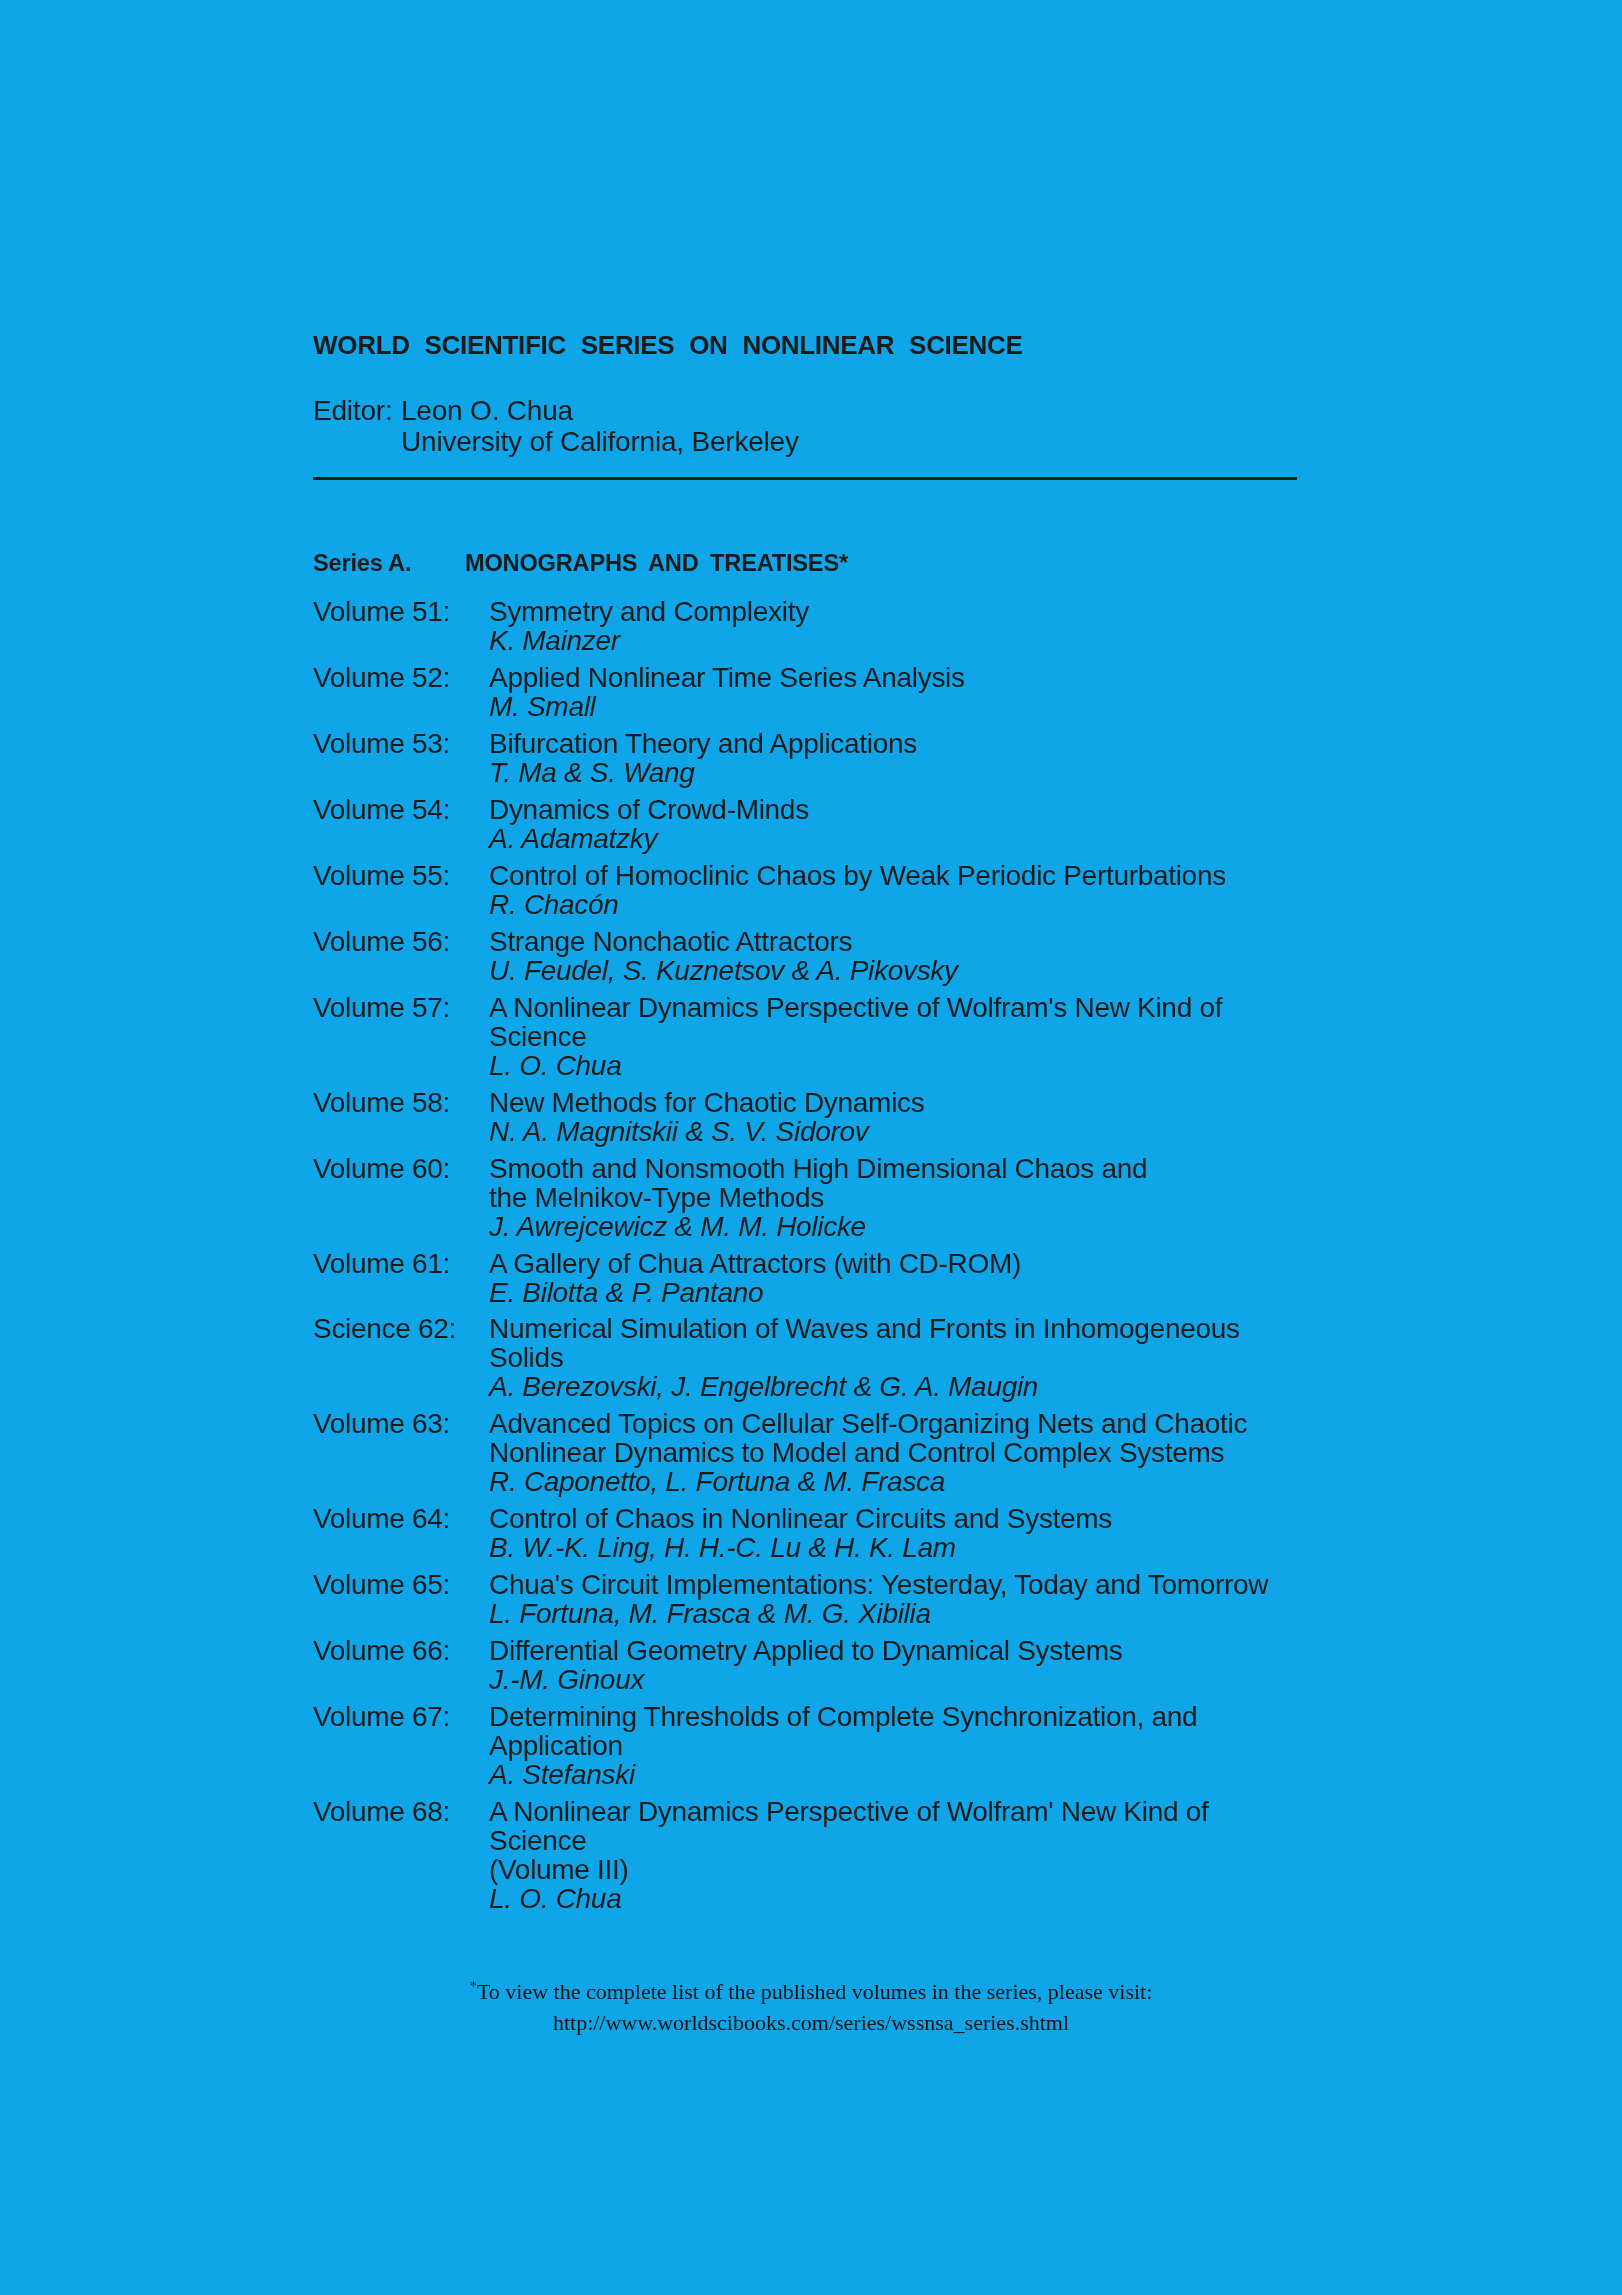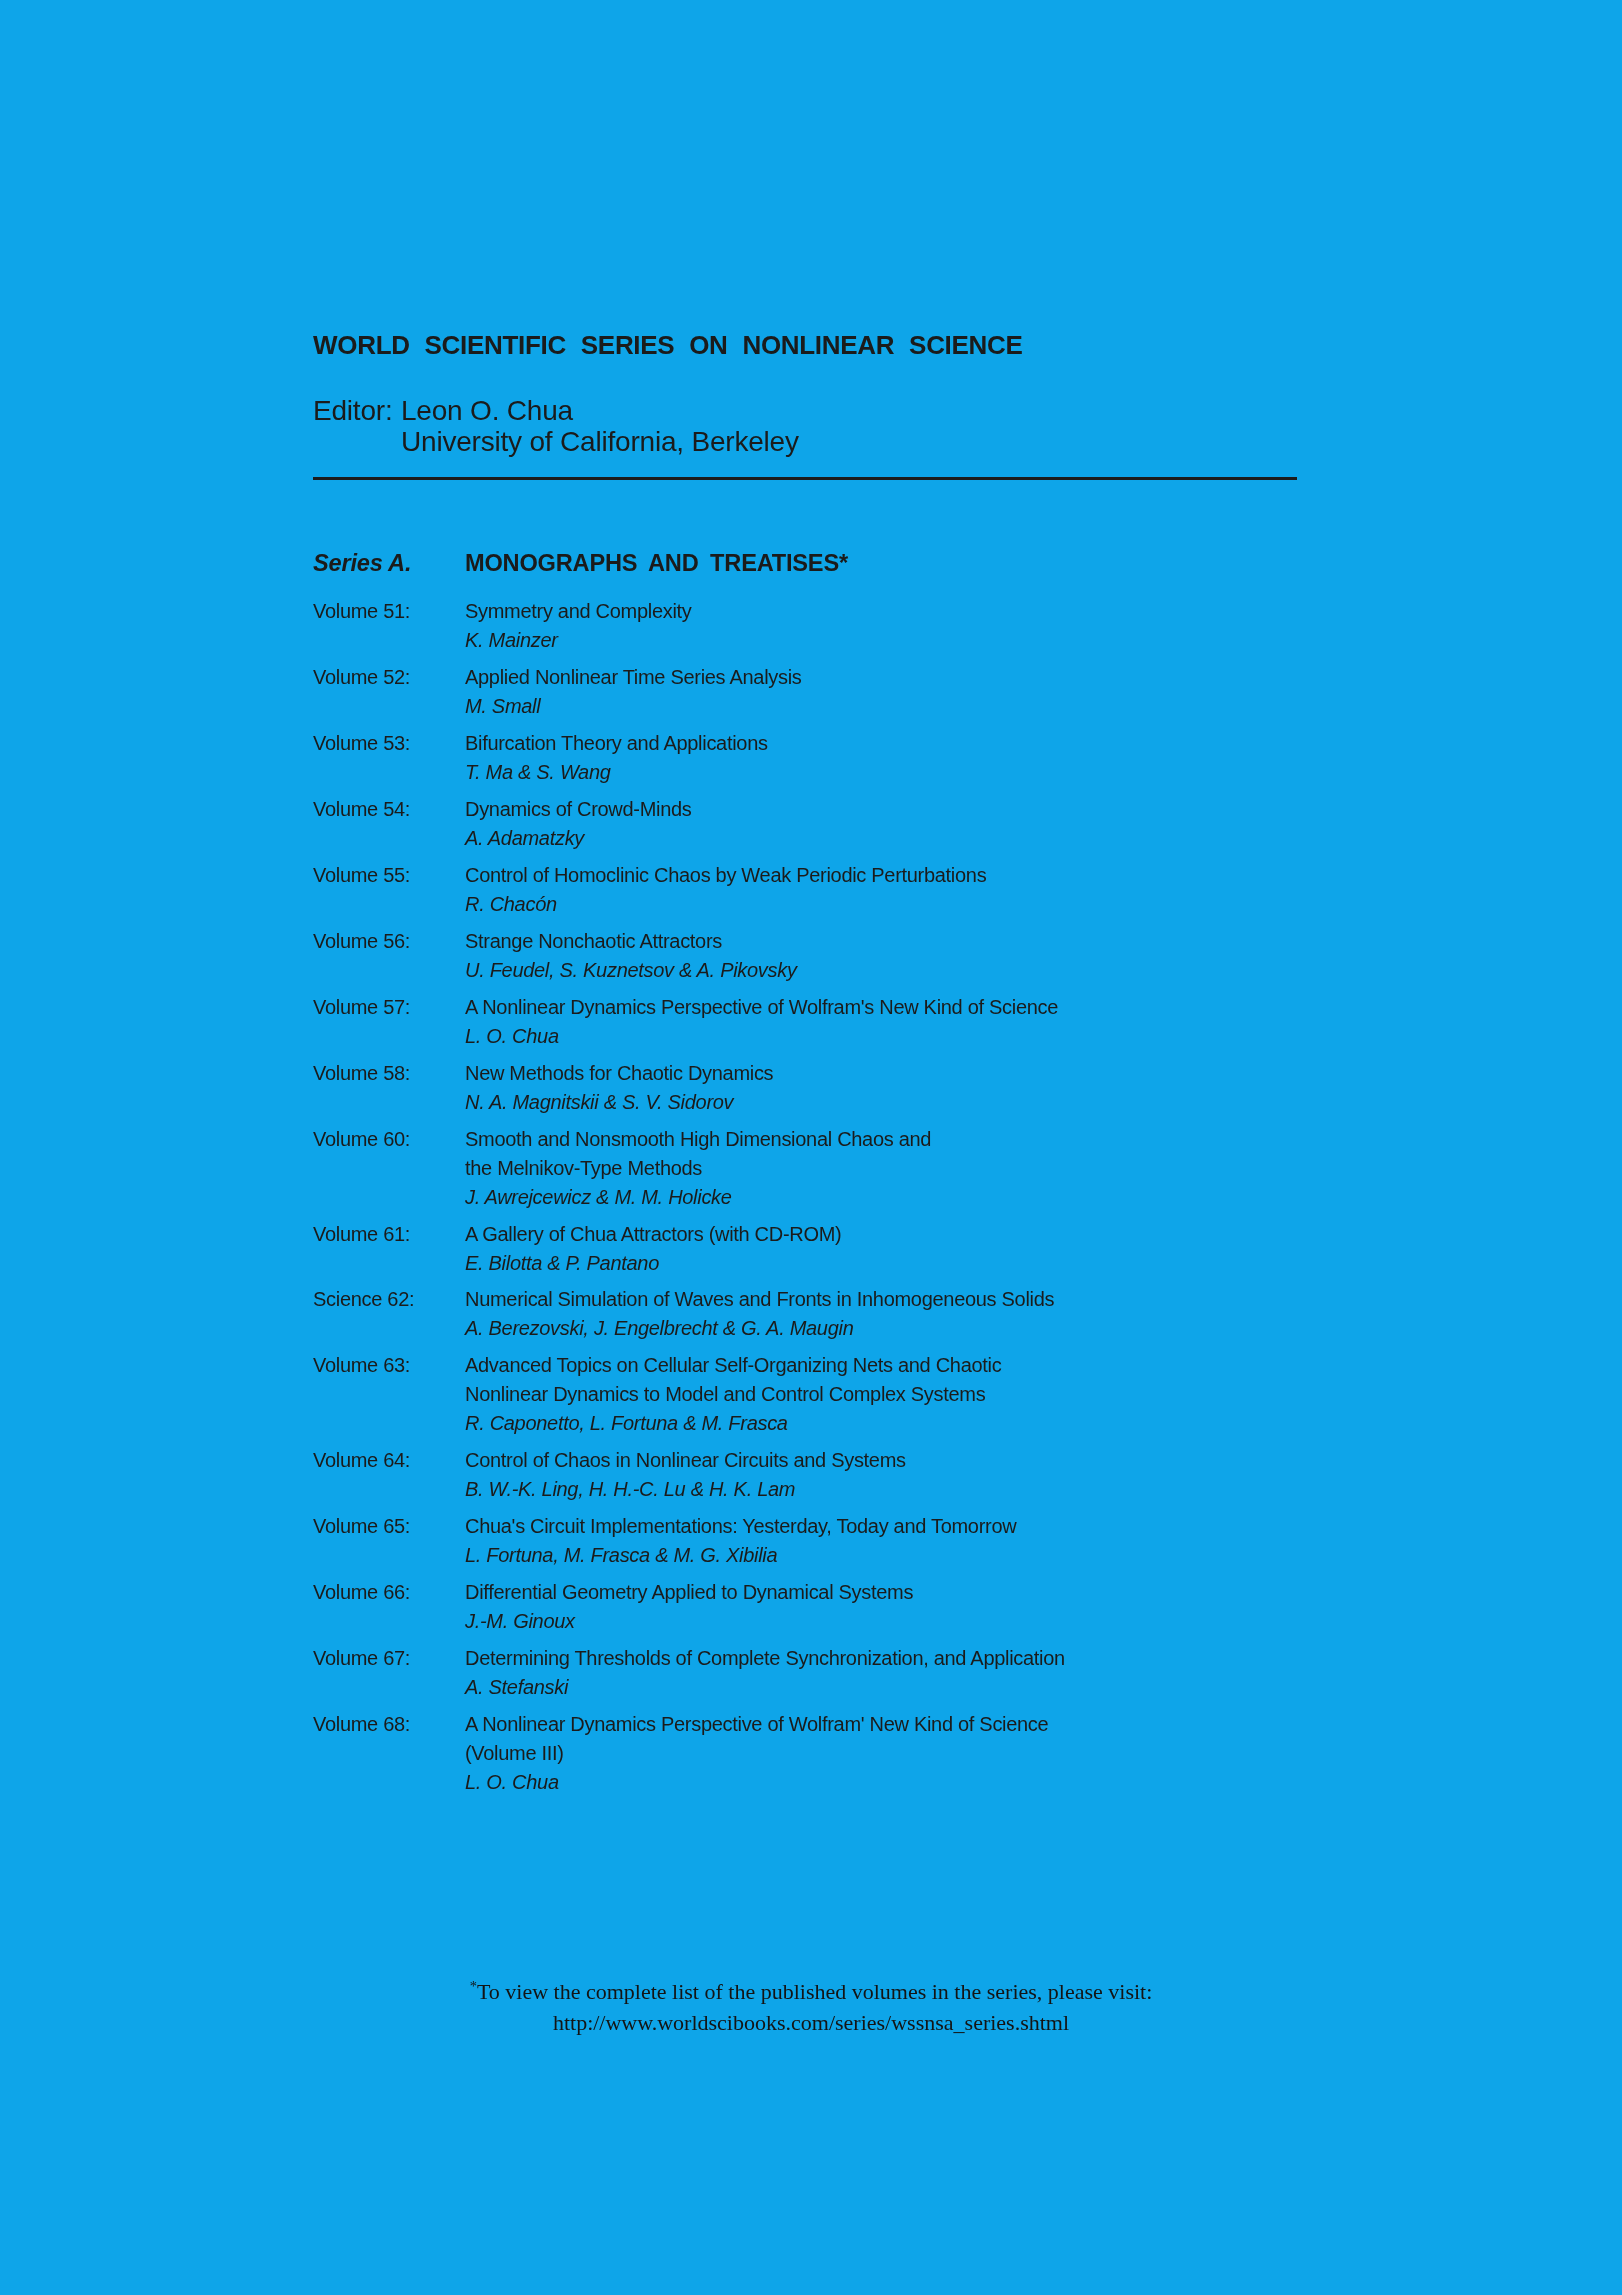--- a/index.html
+++ b/index.html
@@ -53,34 +53,34 @@
     margin-top: 69px;
     display: flex;
     font-size: 23.6px;
     font-weight: bold;
     line-height: 29px;
     letter-spacing: -0.2px;
   }
   .series-label {
     width: 152px;
     flex-shrink: 0;
-    font-style: italic;
   }
   .series-name {
     word-spacing: 5.2px;
   }
   .volumes {
     margin-top: 19.6px;
   }
   .volume {
     display: flex;
     margin-bottom: 7.9px;
-    font-size: 20px;
+    font-size: 28px;
     line-height: 29px;
     letter-spacing: -0.3px;
+    gap: 24px;
   }
   .vol-label {
     width: 152px;
     flex-shrink: 0;
   }
   .vol-authors {
     font-style: italic;
   }
   .footnote {
     position: absolute;

